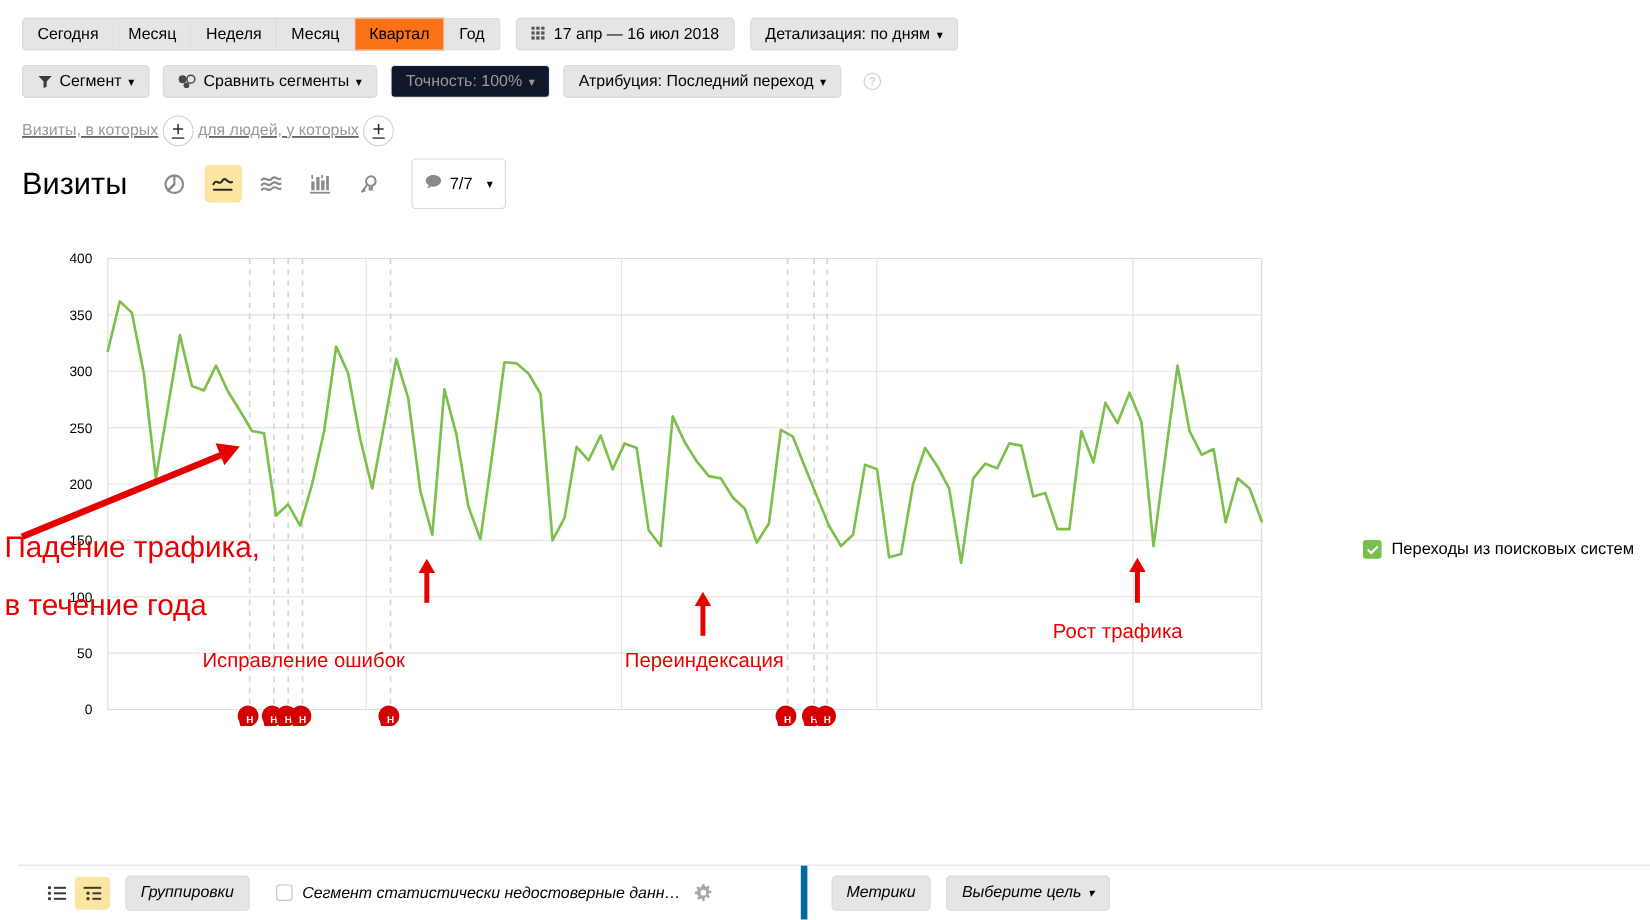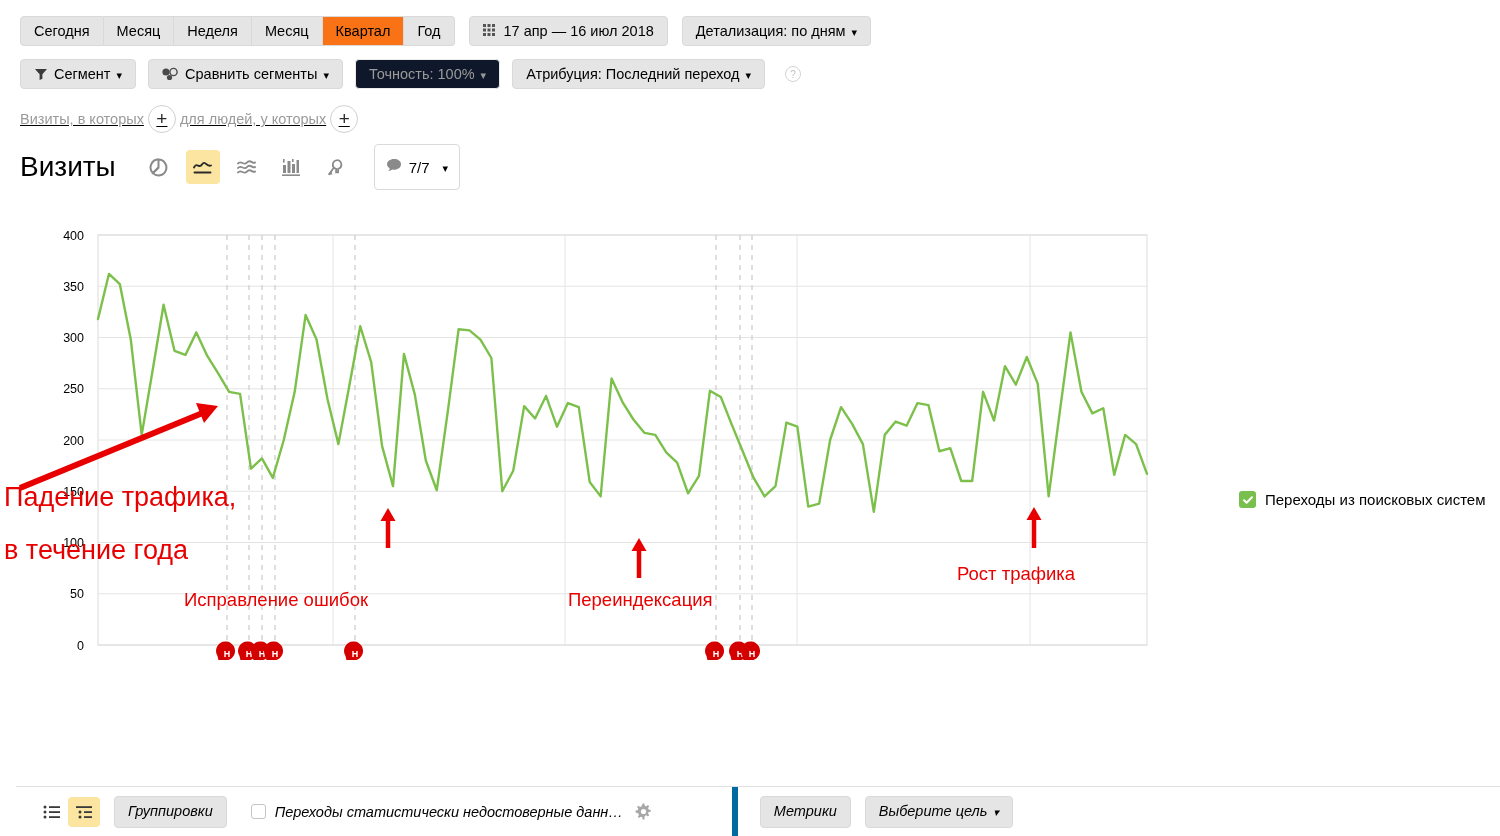--- a/index.html
+++ b/index.html
@@ -379,21 +379,21 @@
           <circle cx="5" cy="13" r="1.5"></circle>
             <rect x="9" y="12.2" width="8" height="1.8"></rect>
         </g>
       </svg>
     </div>
     <div class="btn" style="margin-left:14px;height:32px;">
       <span>Группировки</span>
     </div>
     <div style="display:flex;align-items:center;margin-left:24px;">
       <div class="chk-box"></div>
-      <span id="hide-label">Переходы статистически недостоверные данн…</span>
+      <span id="hide-label">Сегмент статистически недостоверные данн…</span>
       <span class="gear">
         <svg width="17" height="17" viewBox="0 0 17 17">
           <path d="M8.5 5.4a3.1 3.1 0 1 0 0 6.2 3.1 3.1 0 0 0 0-6.2zm0 4.5a1.4 1.4 0 1 1 0-2.8 1.4 1.4 0 0 1 0 2.8z" fill="#a8a8a8"></path>
           <path d="M7.6.6h1.8l.35 2.05 1.5.62 1.7-1.2 1.27 1.27-1.2 1.7.62 1.5 2.05.35v1.8l-2.05.35-.62 1.5 1.2 1.7-1.27 1.27-1.7-1.2-1.5.62L9.4 16.4H7.6l-.35-2.05-1.5-.62-1.7 1.2-1.27-1.27 1.2-1.7-.62-1.5L.6 9.4V7.6l2.05-.35.62-1.5-1.2-1.7L3.34 2.78l1.7 1.2 1.5-.62z" fill="#a8a8a8"></path>
           <circle cx="8.5" cy="8.5" r="2.6" fill="#fff"></circle>
         </svg>
       </span>
     </div>
   </div>
 

